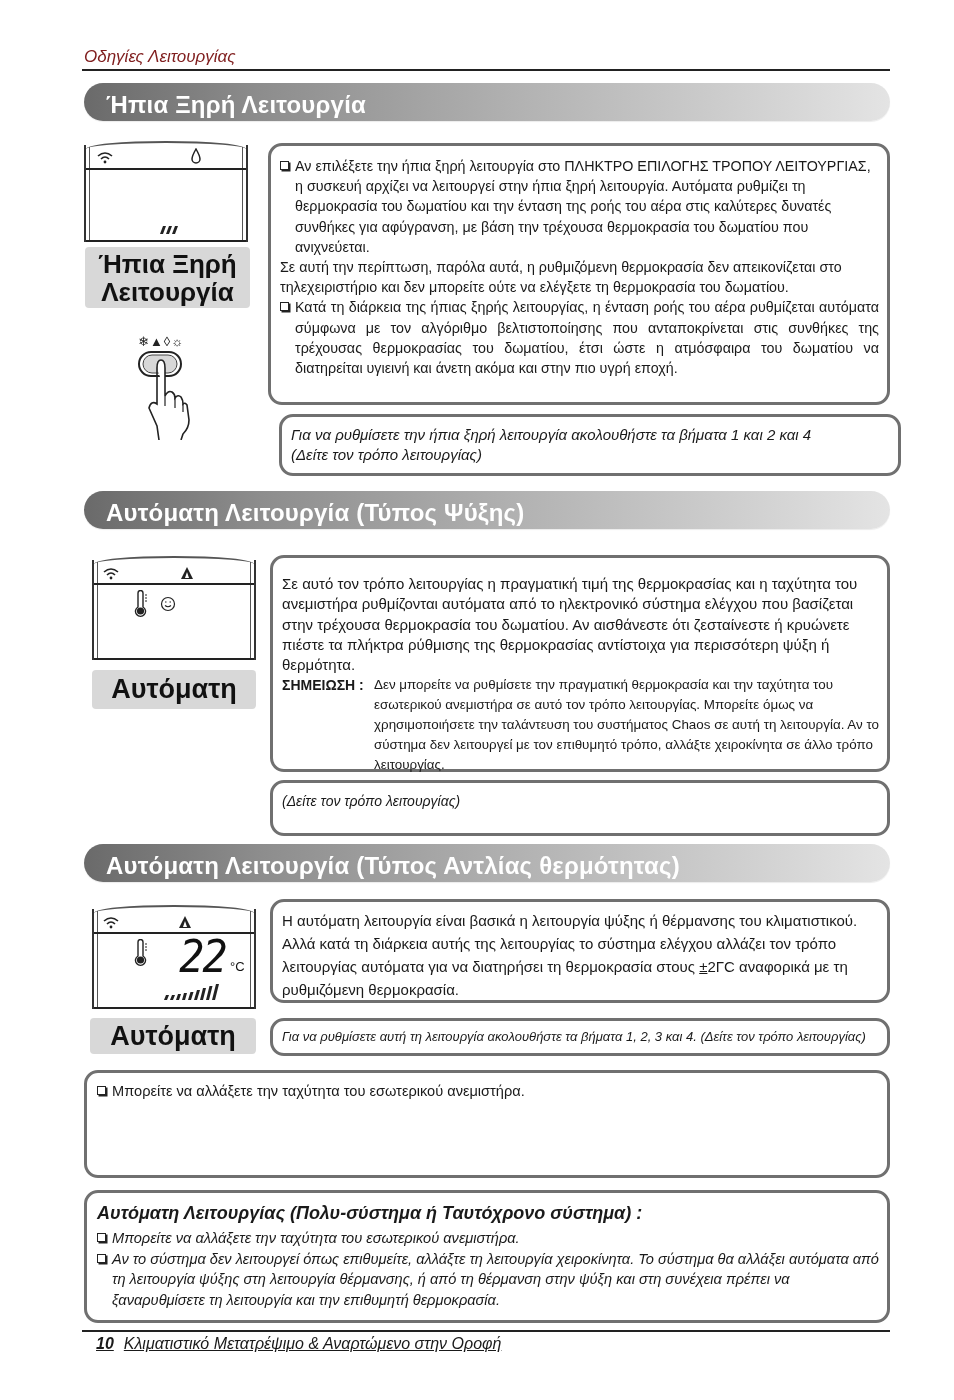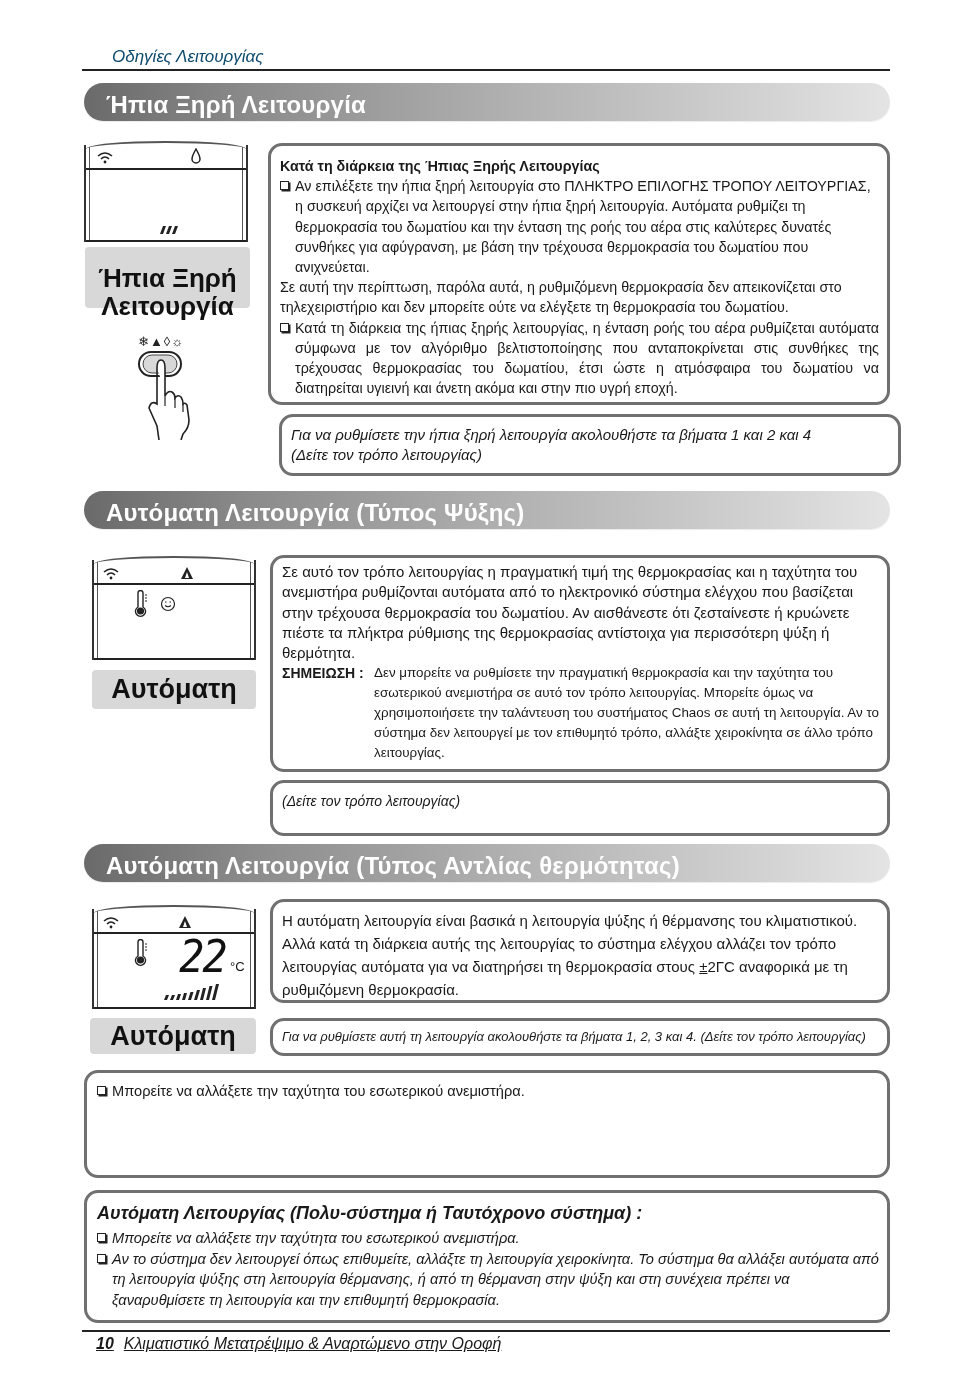--- a/index.html
+++ b/index.html
@@ -1,20 +1,20 @@
 <!DOCTYPE html>
 <html><head>
 <meta charset="utf-8">
 <style>
   html, body { margin: 0; padding: 0; background: #ffffff; }
   body { width: 954px; height: 1400px; position: relative; overflow: hidden;
          font-family: "Liberation Sans", "DejaVu Sans", sans-serif; color: #1a1a1a; }
   .abs { position: absolute; }
 
-  .running-head { left: 84px; top: 47px; font-size: 17px; font-style: italic; color: #0c4a6e; margin-left: 28px; }
+  .running-head { left: 84px; top: 47px; font-size: 17px; font-style: italic; color: #7f1d1d; }
   .rule { left: 82px; width: 808px; height: 2px; background: #222; }
 
   .section-bar { left: 84px; width: 806px; height: 38px; border-radius: 23px;
     background: linear-gradient(90deg, #6a6a6a 0%, #8d8d8d 22%, #b3b3b3 55%, #d3d3d3 85%, #e4e4e4 100%);
     box-shadow: 0 1px 1px rgba(0,0,0,0.08); }
   .section-bar span { position: absolute; left: 22px; top: 8px; font-size: 24px; font-weight: bold;
     color: #ffffff; letter-spacing: 0.2px; white-space: nowrap; }
 
   .box { border: 3px solid #707070; border-radius: 14px; box-sizing: border-box; background: #fff; }
   .box-inner { position: absolute; left: 9px; right: 8px; top: 8px; }
@@ -62,39 +62,38 @@
   </svg>
   <svg class="abs" style="left:104px; top:3px;" width="12" height="16" viewBox="0 0 12 16">
     <path d="M6 1 Q10 8 10 11 A4 4 0 0 1 2 11 Q2 8 6 1 Z" stroke="#222" stroke-width="1.5" fill="none"></path>
   </svg>
   <div class="lcd-line" style="top:23px;"></div>
   <svg class="abs" style="left:72px; top:80px;" width="22" height="10" viewBox="0 0 22 10">
     <path d="M2 9 L5 1 L8 1 L5 9 Z M8 9 L11 1 L14 1 L11 9 Z M14 9 L17 1 L20 1 L17 9 Z" fill="#222"></path>
   </svg>
   <div class="lcd-line" style="top:95px;"></div>
 </div>
-<div class="abs mode-label" style="left:85px; top:247px; width:165px; height:61px; font-size:26px; line-height:28px; padding-top:17px; box-sizing:border-box;">
+<div class="abs mode-label" style="left:85px; top:247px; width:165px; height:61px; font-size:26px; line-height:28px; padding-top:3px; box-sizing:border-box;">
   <div>Ήπια Ξηρή</div>
   <div>Λειτουργία</div>
 </div>
 
 <div class="abs" style="left:138px; top:334px; font-size:13px; letter-spacing:1px; color:#222;">
   <span>❄▲◊☼</span>
 </div>
 <svg class="abs" style="left:135px; top:348px;" width="70" height="92" viewBox="0 0 70 92">
   <rect x="4" y="4" width="42" height="24" rx="12" ry="12" fill="#fff" stroke="#222" stroke-width="2"></rect>
   <rect x="8" y="7" width="34" height="18" rx="9" ry="9" fill="#d8d8d8" stroke="#444" stroke-width="1"></rect>
   <path d="M22 20 Q22 12 26 12 Q30 12 30 20 L30 48 Q33 42 37 44 Q40 46 40 50 Q43 46 46 49 Q48 52 48 56 Q50 54 52 57 L54 72 Q54 80 48 86 L46 92" stroke="#222" stroke-width="1.6" fill="#fff"></path>
   <path d="M22 20 L22 56 Q16 52 14 60 L22 78 L24 92" stroke="#222" stroke-width="1.6" fill="none"></path>
   <path d="M30 48 L30 58 M40 50 L40 60 M48 56 L48 64" stroke="#222" stroke-width="1.2" fill="none"></path>
 </svg>
 
 <div class="abs box" style="left:268px; top:143px; width:622px; height:262px;">
   <div class="box-inner txt" style="top:10px;">
-    <p class="bold-title">Κατά τη διάρκεια της Ήπιας Ξηρής Λειτουργίας</p>
     <div class="item">
       <span class="chk"></span>
       <span>Αν επιλέξετε την ήπια ξηρή λειτουργία στο ΠΛΗΚΤΡΟ ΕΠΙΛΟΓΗΣ ΤΡΟΠΟΥ ΛΕΙΤΟΥΡΓΙΑΣ, η συσκευή αρχίζει να λειτουργεί στην ήπια ξηρή λειτουργία. Αυτόματα ρυθμίζει τη θερμοκρασία του δωματίου και την ένταση της ροής του αέρα στις καλύτερες δυνατές συνθήκες για αφύγρανση, με βάση την τρέχουσα θερμοκρασία του δωματίου που ανιχνεύεται.</span>
     </div>
     <p>Σε αυτή την περίπτωση, παρόλα αυτά, η ρυθμιζόμενη θερμοκρασία δεν απεικονίζεται στο τηλεχειριστήριο και δεν μπορείτε ούτε να ελέγξετε τη θερμοκρασία του δωματίου.</p>
     <div class="item just">
       <span class="chk"></span>
       <span>Κατά τη διάρκεια της ήπιας ξηρής λειτουργίας, η ένταση ροής του αέρα ρυθμίζεται αυτόματα σύμφωνα με τον αλγόριθμο βελτιστοποίησης που ανταποκρίνεται στις συνθήκες της τρέχουσας θερμοκρασίας του δωματίου, έτσι ώστε η ατμόσφαιρα του δωματίου να διατηρείται υγιεινή και άνετη ακόμα και στην πιο υγρή εποχή.</span>
     </div>
   </div>
@@ -133,21 +132,21 @@
   <svg class="abs" style="left:66px; top:36px;" width="16" height="16" viewBox="0 0 16 16">
     <circle cx="8" cy="8" r="6.5" stroke="#222" stroke-width="1.2" fill="none"></circle>
     <path d="M5 6 L6.5 6 M9.5 6 L11 6" stroke="#222" stroke-width="1.1"></path>
     <path d="M5 9.5 Q8 12 11 9.5" stroke="#222" stroke-width="1.1" fill="none"></path>
   </svg>
   <div class="lcd-line" style="top:98px;"></div>
 </div>
 <div class="abs mode-label" style="left:92px; top:670px; width:164px; height:39px; font-size:27px; line-height:39px;">Αυτόματη</div>
 
 <div class="abs box" style="left:270px; top:555px; width:620px; height:217px;">
-  <div class="box-inner" style="top:4px;">
+  <div class="box-inner" style="top:16px;">
     <p class="txt" style="margin:0; font-size:15px; line-height:20.3px;">Σε αυτό τον τρόπο λειτουργίας η πραγματική τιμή της θερμοκρασίας και η ταχύτητα του ανεμιστήρα ρυθμίζονται αυτόματα από το ηλεκτρονικό σύστημα ελέγχου που βασίζεται στην τρέχουσα θερμοκρασία του δωματίου. Αν αισθάνεστε ότι ζεσταίνεστε ή κρυώνετε πιέστε τα πλήκτρα ρύθμισης της θερμοκρασίας αντίστοιχα για περισσότερη ψύξη ή θερμότητα.</p>
     <div style="position:relative; padding-left:92px; font-size:13.4px; line-height:20px; font-stretch:condensed;">
       <span style="position:absolute; left:0; top:0; font-weight:bold; font-size:14px;">ΣΗΜΕΙΩΣΗ :</span>
       <span>Δεν μπορείτε να ρυθμίσετε την πραγματική θερμοκρασία και την ταχύτητα του εσωτερικού ανεμιστήρα σε αυτό τον τρόπο λειτουργίας. Μπορείτε όμως να χρησιμοποιήσετε την ταλάντευση του συστήματος Chaos σε αυτή τη λειτουργία. Αν το σύστημα δεν λειτουργεί με τον επιθυμητό τρόπο, αλλάξτε χειροκίνητα σε άλλο τρόπο λειτουργίας.</span>
     </div>
   </div>
 </div>
 
 <div class="abs box" style="left:270px; top:780px; width:620px; height:56px;">
   <div class="box-inner txt italic" style="top:8px; font-size:14px; line-height:20px;">

